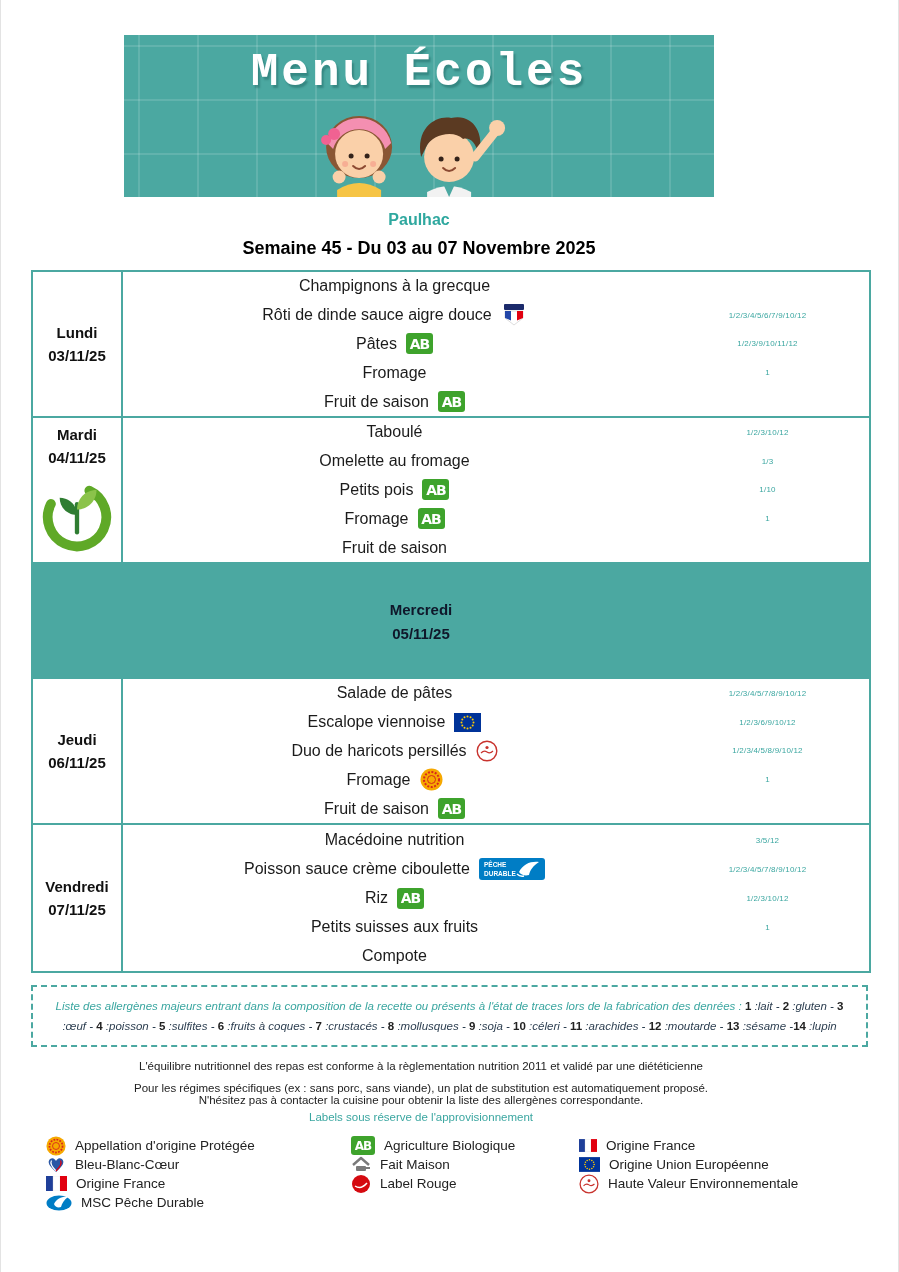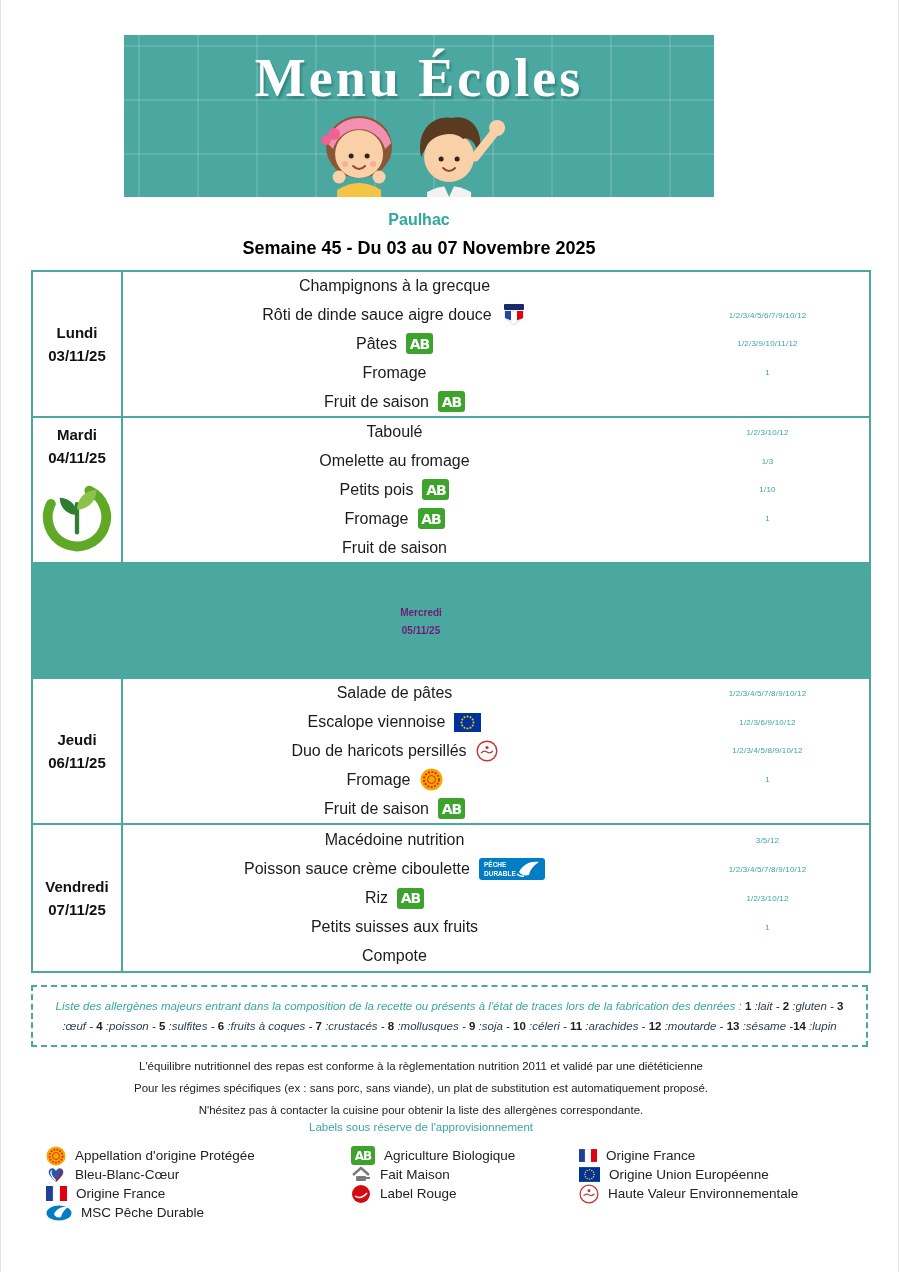--- a/index.html
+++ b/index.html
@@ -8,21 +8,21 @@
           border-left:1px solid #e3e3e3; border-right:1px solid #e3e3e3; overflow:hidden; }
 
   
   .banner { position:relative; margin:35px 0 0 123px; width:590px; height:162px;
             background:#4BA8A1; overflow:hidden; }
   .banner::before { content:""; position:absolute; inset:0;
       background-image:linear-gradient(rgba(255,255,255,.13) 2px, transparent 2px),
                        linear-gradient(90deg, rgba(255,255,255,.13) 2px, transparent 2px);
       background-size:59px 54px; background-position:14px 10px; }
   .banner-title { position:relative; text-align:center; padding-top:12px;
-      font-family:Liberation Serif, serif; font-weight:bold; font-size:54px; color:#fff;
+      font-family:Liberation Mono, monospace; font-weight:bold; font-size:46px; color:#fff;
       letter-spacing:3px; text-shadow:2px 3px 2px rgba(0,60,60,.30); }
   .kids { position:absolute; bottom:0; left:50%; transform:translateX(-53%); }
 
   
   .location { width:590px; margin:14px 0 0 123px; text-align:center;
               color:#2FA89F; font-weight:bold; font-size:16px; }
   .week-title { width:590px; margin:9px 0 0 123px; text-align:center;
                 color:#000; font-weight:bold; font-size:18px; }
 
   
@@ -33,43 +33,43 @@
               align-items:center; justify-content:center; font-weight:bold; font-size:15px;
               color:#111; line-height:1.55; text-align:right; }
   .day-row.top-day .day-cell { justify-content:flex-start; padding-top:5px; }
   .veg-icon { margin-top:6px; }
   .menu-cell { flex:1; display:flex; flex-direction:column; justify-content:center; }
   .menu-item { display:flex; align-items:center; height:29px; }
   .mi-main { width:543px; display:flex; justify-content:center; align-items:center; gap:9px;
              font-size:16px; color:#1b1b1b; white-space:nowrap; }
   .mi-all { flex:1; text-align:center; font-size:8px; color:#3AA6A0; letter-spacing:.2px; }
 
-  .mercredi-band { height:115px; background:#4BA8A1; color:#701a75; display:flex;
+  .mercredi-band { height:115px; background:#4BA8A1; color:#0f172a; display:flex;
                    flex-direction:column; align-items:center; justify-content:center;
-                   gap:7px; font-weight:bold; font-size:10px; padding-right:60px; }
+                   gap:7px; font-weight:bold; font-size:15px; padding-right:60px; }
 
   
   .ab-logo { display:inline-flex; align-items:center; justify-content:center; flex:none;
              background:#3EA32C; color:#fff; font-weight:bold; font-size:14px;
              width:27px; height:21px; border-radius:3px; letter-spacing:-1px;
              font-family:"DejaVu Sans", sans-serif; }
   .ab-logo.small { width:24px; height:19px; font-size:12px; }
   svg { flex:none; }
 
   
   .allergen-box { margin:12px 30px 0 30px; border:2px dashed #4BA8A1; padding:9px 16px;
                   text-align:center; font-size:11.5px; line-height:1.75; color:#333; }
   .al-intro { color:#3AA6A0; font-style:italic; }
   .an { font-weight:bold; font-style:normal; color:#222; }
   .at { font-style:italic; color:#2c3e50; }
 
   
   .footer { margin:13px 0 0 30px; width:780px; text-align:center; font-size:11.5px; color:#222; }
   .footer .f1 { margin-bottom:4px; }
-  .footer .f3 { margin-top:10px; margin-bottom:10px; }
+  .footer .f3 { margin-top:10px; margin-bottom:0; }
   .footer .f5 { margin-top:5px; color:#3AA6A0; }
 
   
   .legend { display:flex; margin:13px 0 0 45px; }
   .leg-col { display:flex; flex-direction:column; }
   .leg-col1 { width:305px; } .leg-col2 { width:228px; }
   .leg-item { display:flex; align-items:center; gap:9px; height:19px; font-size:13.5px; color:#222; }
 </style>
 </head>
 <body>

